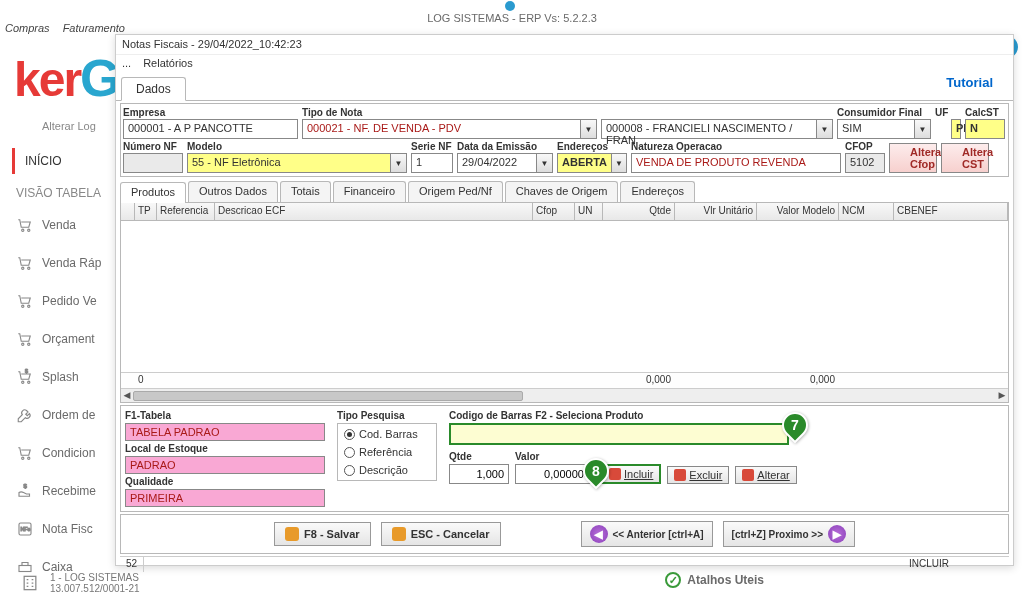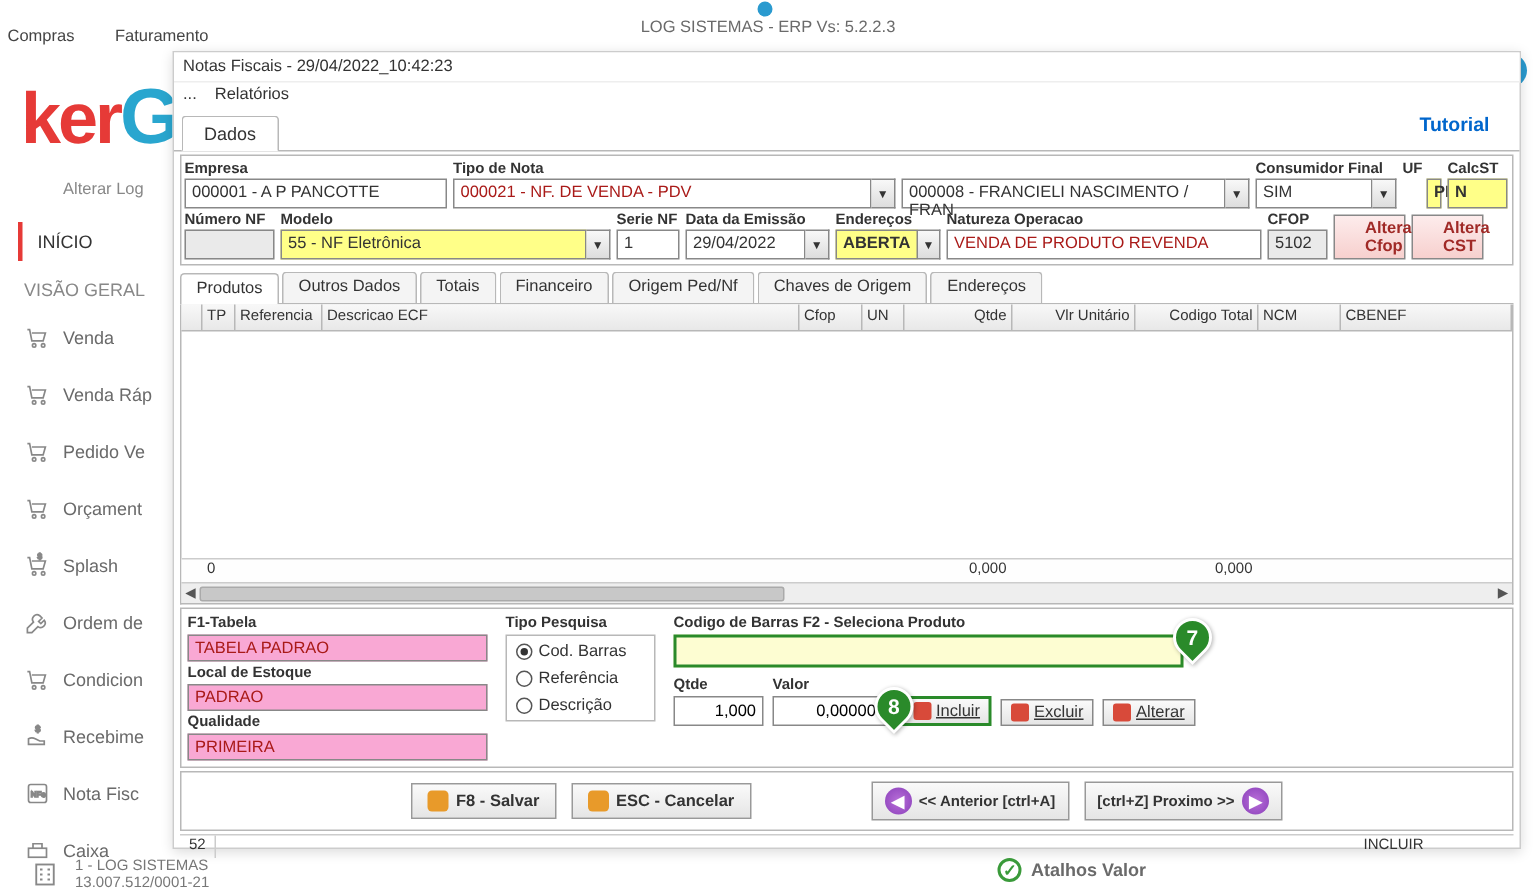--- a/index.html
+++ b/index.html
@@ -3,21 +3,21 @@
 <meta charset="utf-8">
 <style>
 * { box-sizing: border-box; margin: 0; padding: 0; font-family: Tahoma, Verdana, sans-serif; }
 body { background: #fff; width: 1024px; height: 596px; overflow: hidden; position: relative; font-size: 11px; color: #333; }
 
 
 .app-header { height: 18px; background: #fff; display: flex; align-items: center; padding: 0 5px; color: #6a6a6a; font-size: 11px; flex-direction: column; }
 .app-header .icon-wrap { display: inline-flex; align-items: center; margin-right: 4px; }
 
 
-.menu-bar { height: 16px; display: flex; align-items: flex-start; gap: 27px; padding: 0 5px; color: #444; font-size: 11px; }
+.menu-bar { height: 16px; display: flex; align-items: flex-end; gap: 13px; padding: 0 5px; color: #444; font-size: 11px; font-style: italic; }
 
 
 .bg-logo { position: absolute; left: 14px; top: 48px; }
 .bg-logo .logo-text { font-size: 48px; font-weight: 900; color: #e63a37; letter-spacing: -2px; }
 .bg-logo .logo-text .accent { color: #29a6cf; font-size: 52px; }
 .bg-subtitle { position: absolute; left: 42px; top: 120px; color: #888; font-size: 11px; }
 
 
 .sidebar { position: absolute; left: 0; top: 148px; width: 131px; padding-left: 12px; }
 .sidebar-sep { border-left: 3px solid #e63a37; padding-left: 6px; }
@@ -123,21 +123,21 @@
 
 <div class="bg-logo">
   <span class="logo-text"><span>ker</span><span class="accent">G</span></span>
 </div>
 <div class="bg-subtitle">Alterar Log</div>
 
 <div class="sidebar">
   <div class="sidebar-sep">
     <div class="sidebar-section" style="color:#333;font-weight:normal;">INÍCIO</div>
   </div>
-  <div class="sidebar-section" style="margin-top:6px;">VISÃO GERAL</div>
+  <div class="sidebar-section" style="margin-top:6px;">VISÃO TABELA</div>
   <div class="sidebar-item">
     <span>
         <svg width="18" height="18" viewBox="0 0 24 24" fill="none" stroke="#888" stroke-width="1.5">
           <path d="M3 5h2l2 10h10l2-7H7"></path>
           <circle cx="9" cy="19" r="1.5"></circle>
           <circle cx="17" cy="19" r="1.5"></circle>
         </svg>
       </span>
     <span>Venda</span>
   </div>
@@ -341,21 +341,21 @@
   <div class="grid-wrap">
     <div class="grid-header">
       <div class="gh" style="width:14px;"></div>
       <div class="gh" style="width:22px;">TP</div>
       <div class="gh" style="width:58px;">Referencia</div>
       <div class="gh" style="width:318px;">Descricao ECF</div>
       <div class="gh" style="width:42px;">Cfop</div>
       <div class="gh" style="width:28px;">UN</div>
       <div class="gh" style="width:72px;text-align:right;">Qtde</div>
       <div class="gh" style="width:82px;text-align:right;">Vlr Unitário</div>
-      <div class="gh" style="width:82px;text-align:right;">Codigo Total</div>
+      <div class="gh" style="width:82px;text-align:right;">Valor Modelo</div>
       <div class="gh" style="width:55px;">NCM</div>
       <div class="gh" style="flex:1;">CBENEF</div>
     </div>
     <div class="grid-footer">
       <div class="gf" style="width:14px;"></div>
       <div class="gf" style="width:22px;text-align:left;">0</div>
       <div class="gf" style="width:58px;"></div>
       <div class="gf" style="width:318px;"></div>
       <div class="gf" style="width:42px;"></div>
       <div class="gf" style="width:28px;"></div>
@@ -464,14 +464,14 @@
         <path d="M8 8h2M8 12h2M8 16h2M14 8h2M14 12h2M14 16h2"></path>
       </svg>
     </span>
   <div>
     <div>1 - LOG SISTEMAS</div>
     <div>13.007.512/0001-21</div>
   </div>
 </div>
 <div class="footer-shortcut">
   <span class="check-circle">✓</span>
-  <span>Atalhos Valor</span>
+  <span>Atalhos Uteis</span>
 </div>
 
 </body></html>

